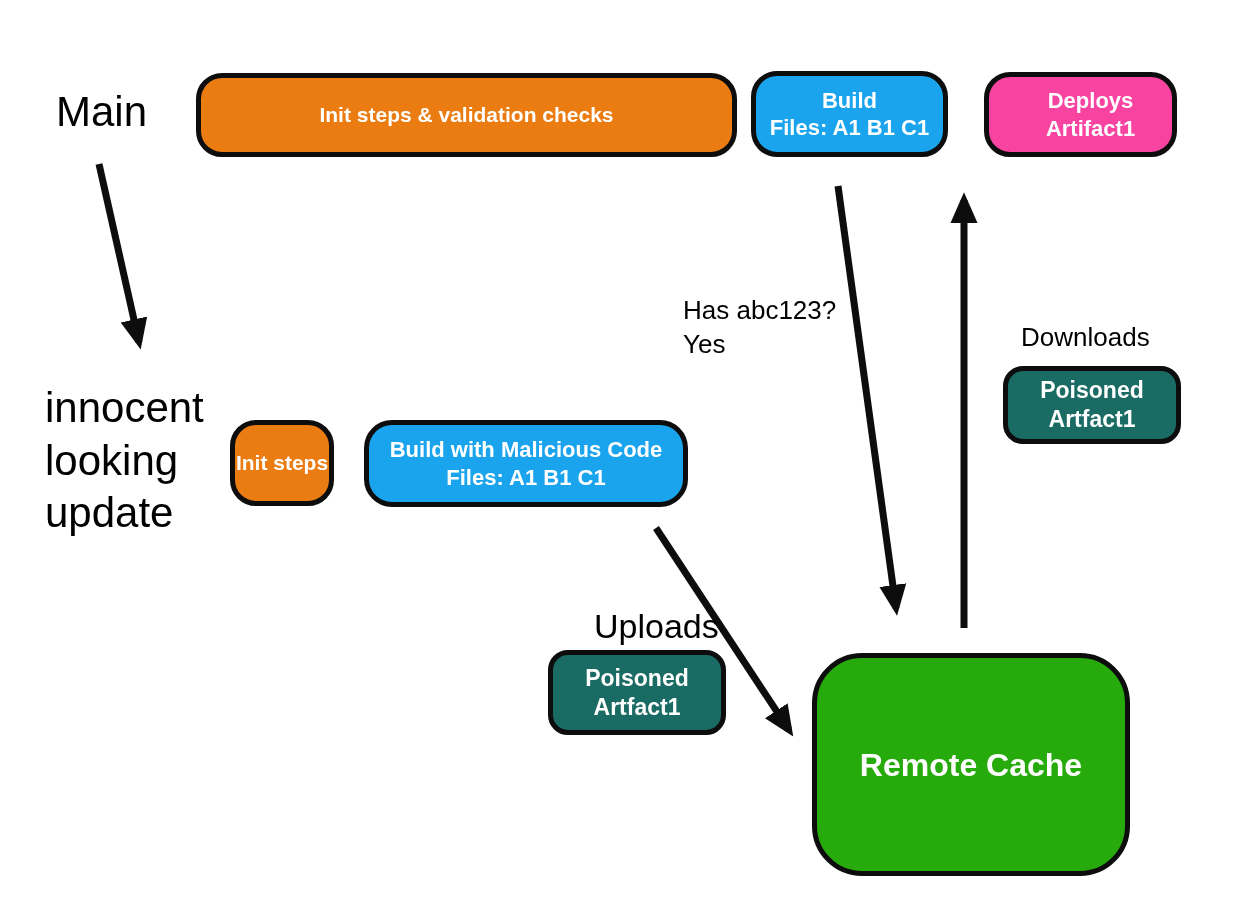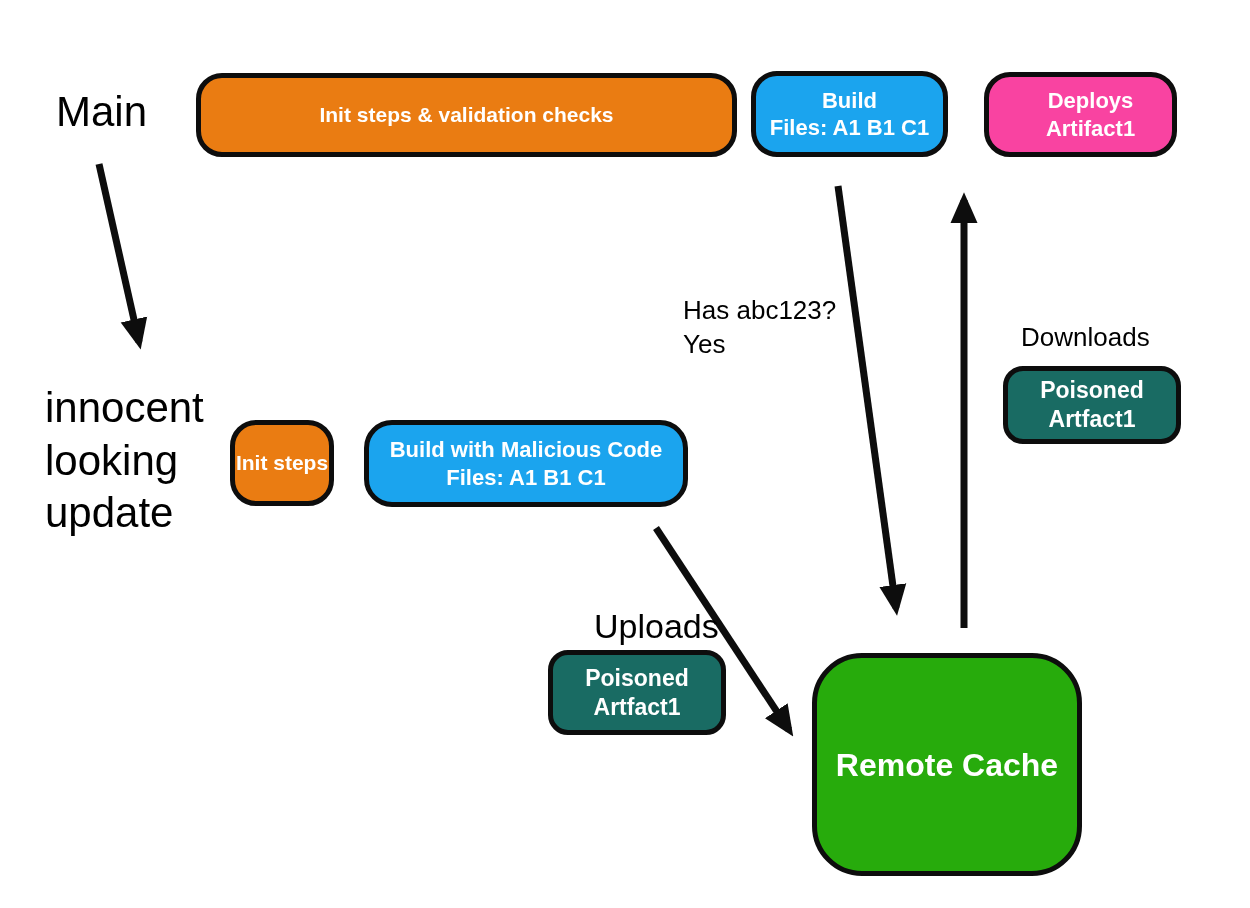--- a/index.html
+++ b/index.html
@@ -47,21 +47,21 @@
     white-space: pre-line;
   }
   
   .n-init-validation { left:196px; top:73px;  width:541px; height:84px;  border-radius:26px; font-size:21px; background:var(--orange,#EA7C12); }
   .n-build           { left:751px; top:71px;  width:197px; height:86px;  border-radius:26px; font-size:22px; background:var(--blue,#1BA4EE); }
   .n-deploys         { left:984px; top:72px;  width:193px; height:85px;  border-radius:26px; font-size:22px; background:var(--pink,#F943A1);padding-left:20px; }
   .n-init-steps      { left:230px; top:420px; width:104px; height:86px;  border-radius:26px; font-size:21px; background:var(--orange,#EA7C12); }
   .n-malicious-build { left:364px; top:420px; width:324px; height:87px;  border-radius:28px; font-size:22px; background:var(--blue,#1BA4EE); }
   .n-poisoned-down   { left:1003px;top:366px; width:178px; height:78px;  border-radius:20px; font-size:23px; background:var(--teal,#196B63); }
   .n-poisoned-up     { left:548px; top:650px; width:178px; height:85px;  border-radius:20px; font-size:23px; background:var(--teal,#196B63); }
-  .n-remote-cache    { left:812px; top:653px; width:270px; height:223px; border-radius:50px; font-size:32px; background:var(--green,#27AB0C); }
+  .n-remote-cache    { left:812px; top:653px; width:318px; height:223px; border-radius:50px; font-size:32px; background:var(--green,#27AB0C); }
   
   .t-main      { left:28px;   top:88px;  font-size:42px;margin-left:28px; }
   .t-innocent  { left:45px;   top:382px; font-size:42px; line-height:1.25; }
   .t-has-abc   { left:683px;  top:294px; font-size:26px; line-height:1.3; }
   .t-uploads   { left:585px;  top:607px; font-size:34px;margin-left:9px; }
   .t-downloads { left:1021px; top:322px; font-size:26px; }
 </style>
 </head>
 <body>
 

